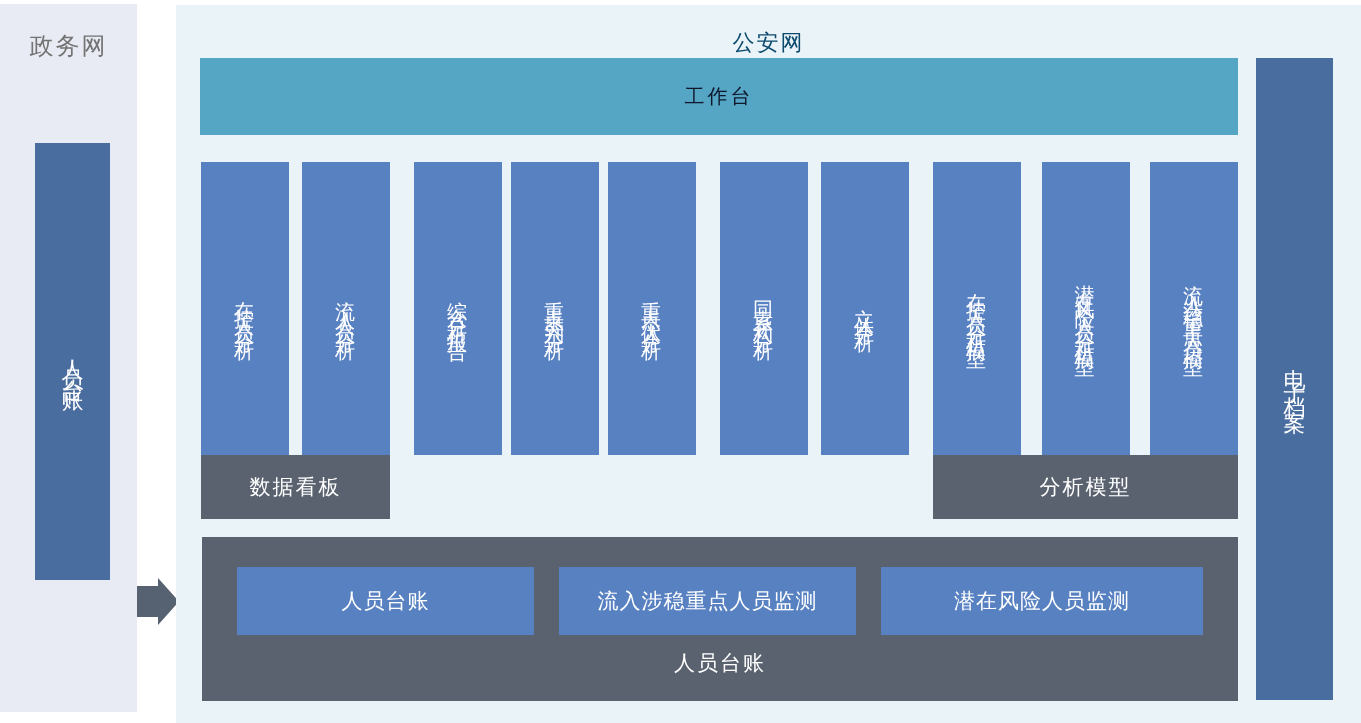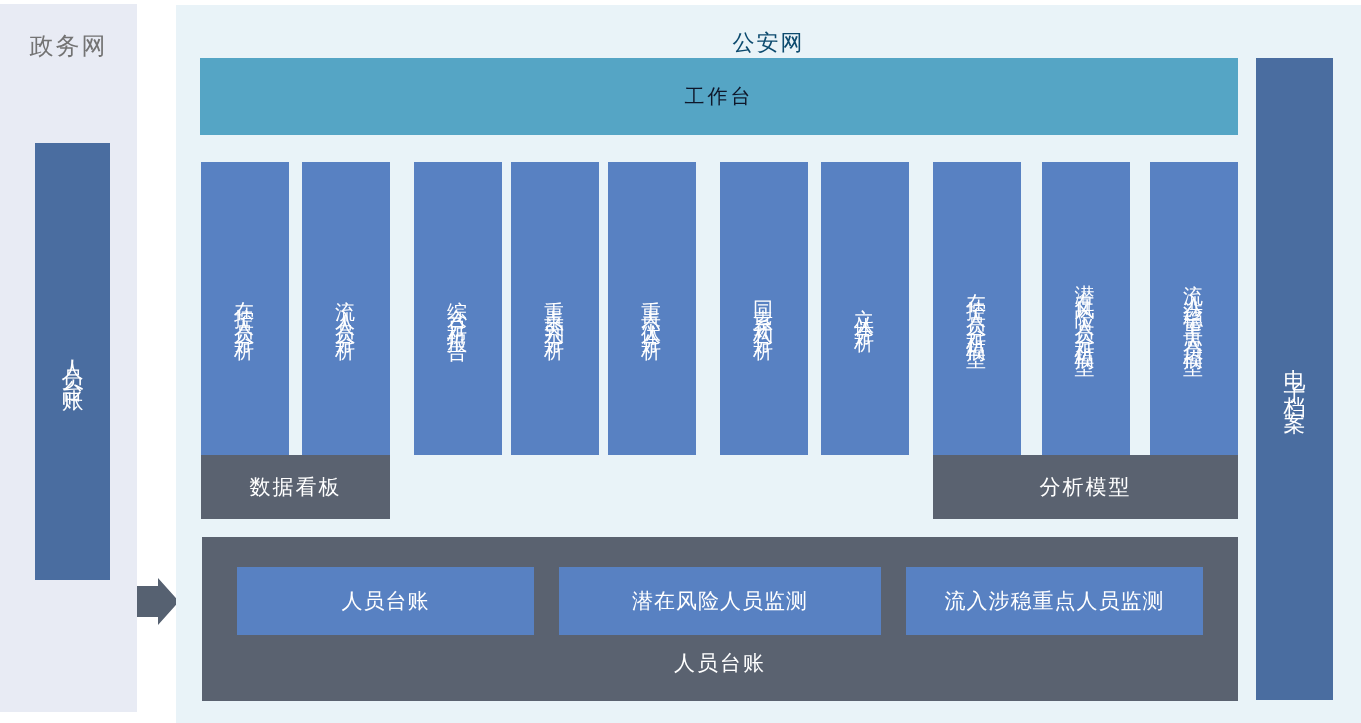--- a/index.html
+++ b/index.html
@@ -122,22 +122,22 @@
           </div>
       </div>
       <div class="group-label">分析模型</div>
     </div>
 
   </div>
 
   <div class="bottom-box">
     <div class="btn-row">
       <div class="ledger-btn btn-1">人员台账</div>
+      <div class="ledger-btn btn-3">流入涉稳重点人员监测</div>
       <div class="ledger-btn btn-2">潜在风险人员监测</div>
-      <div class="ledger-btn btn-3">流入涉稳重点人员监测</div>
     </div>
     <div class="bottom-caption">人员台账</div>
   </div>
 
   <div class="right-bar">
     <span class="vtext">电子档案</span>
   </div>
 
 </div>
 

